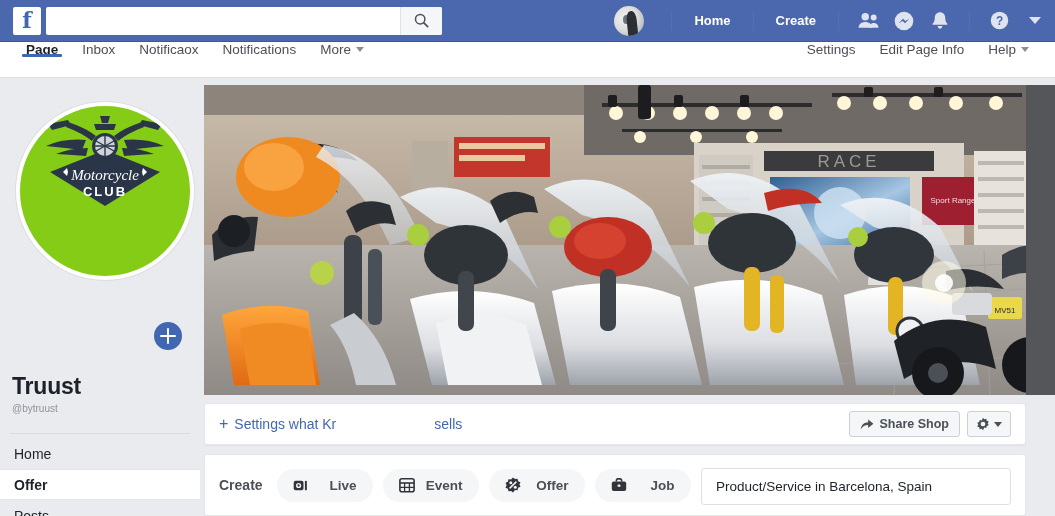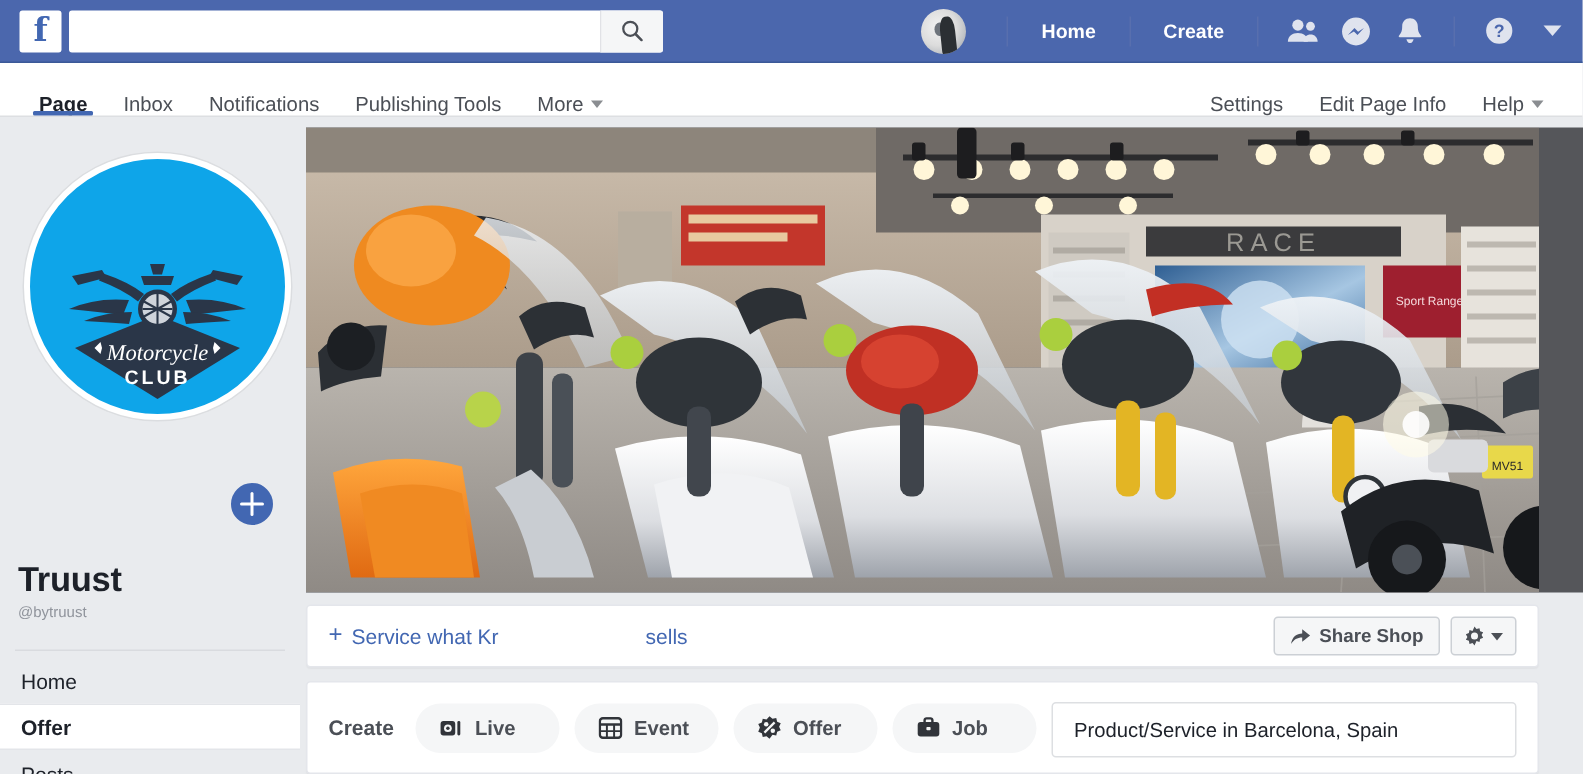--- a/index.html
+++ b/index.html
@@ -87,21 +87,21 @@
     border-right: 6px solid transparent;
     border-top: 7px solid #dfe3ee;
   }
 
   
   .tabbar {
     position: absolute; top: 42px; left: 0;
     width: 1055px; height: 36px;
     background: #fff;
     border-bottom: 1px solid #dddfe2;
-    display: flex; align-items: flex-end;
+    display: flex; align-items: flex-start;
     padding: 0 14px;
   }
   .tab {
     display: flex; align-items: center;
     padding: 0 12px; font-size: 13.5px; color: #4b4f56;
     cursor: pointer; position: relative; white-space: nowrap;
   }
   .tab.active { color: #1d2129; font-weight: bold; }
   .tab.active::after {
     content: ""; position: absolute;
@@ -125,24 +125,24 @@
 
   
   .sidebar {
     position: absolute; left: 0; top: 0;
     width: 200px; height: 431px;
     background: #e9ebee;
   }
   .profile-pic {
     position: absolute; left: 16px; top: 17px;
     width: 178px; height: 178px;
-    border-radius: 50%; background: #0ea5e9;
+    border-radius: 50%; background: #84cc16;
     border: 4px solid #fff;
     box-shadow: 0 0 0 1px rgba(0,0,0,.06);
-    display: flex; align-items: flex-end; justify-content: center;
+    display: flex; align-items: flex-start; justify-content: center;
     overflow: hidden;
   }
   .plus-badge {
     position: absolute; left: 151px; top: 234px;
     width: 34px; height: 34px; border-radius: 50%;
     background: #4267b2; border: 3px solid #e9ebee;
     display: flex; align-items: center; justify-content: center;
     cursor: pointer; z-index: 5;
   }
   .plus-badge::before, .plus-badge::after {
@@ -231,21 +231,21 @@
     top: 369px; height: 62px;
     display: flex; align-items: center; padding: 0 14px;
   }
   .create-label {
     font-size: 14px; font-weight: bold; color: #4b4f56;
     margin-right: 14px;
   }
   .pill {
     height: 33px; min-width: 96px; padding: 0 16px;
     background: #f5f6f7; border-radius: 17px;
-    display: flex; align-items: center; justify-content: flex-start;
+    display: flex; align-items: center; justify-content: space-between;
     gap: 8px; font-size: 13.5px; font-weight: bold; color: #4b4f56;
     cursor: pointer; margin-right: 10px;
   }
   .field-box {
     position: absolute; right: 14px; top: 13px;
     width: 310px; height: 37px;
     background: #fff; border: 1px solid #dddfe2; border-radius: 3px;
     display: flex; align-items: center; padding: 0 14px;
     font-size: 13.5px; color: #1d2129;
   }
@@ -306,24 +306,24 @@
 </div>
 
 <div class="tabbar">
   <div class="tab active">
     <span>Page</span>
   </div>
   <div class="tab">
     <span>Inbox</span>
   </div>
   <div class="tab">
+    <span>Notificaox</span>
+  </div>
+  <div class="tab">
     <span>Notifications</span>
-  </div>
-  <div class="tab">
-    <span>Publishing Tools</span>
   </div>
   <div class="tab">
     <span>More</span>
     <span class="tcaret"></span>
   </div>
 
   <div class="tabbar-right">
     <div class="tab">
       <span>Settings</span>
     </div>
@@ -580,21 +580,21 @@
       </g>
 
       <circle cx="740" cy="198" r="22" fill="#fffbe8" opacity=".55"></circle>
       <circle cx="740" cy="198" r="9" fill="#ffffff" opacity=".9"></circle>
     </svg>
   </div>
 
   <div class="card card-describe">
     <div class="describe-link">
       <span class="pl">+</span>
-      <span>Service what Kr</span>
+      <span>Settings what Kr</span>
     </div>
     <span class="sells-link">sells</span>
 
     <div class="card-actions">
       <button class="btn-grey">
         <svg width="14" height="13" viewBox="0 0 16 14">
           <path d="M0.8 12.6C1.6 7 5 4.6 9.3 4.5V1.2L15.3 6 9.3 10.9V7.6C5.5 7.6 2.9 9.2 0.8 12.6z" fill="#4b4f56"></path>
         </svg>
         <span>Share Shop</span>
       </button>

